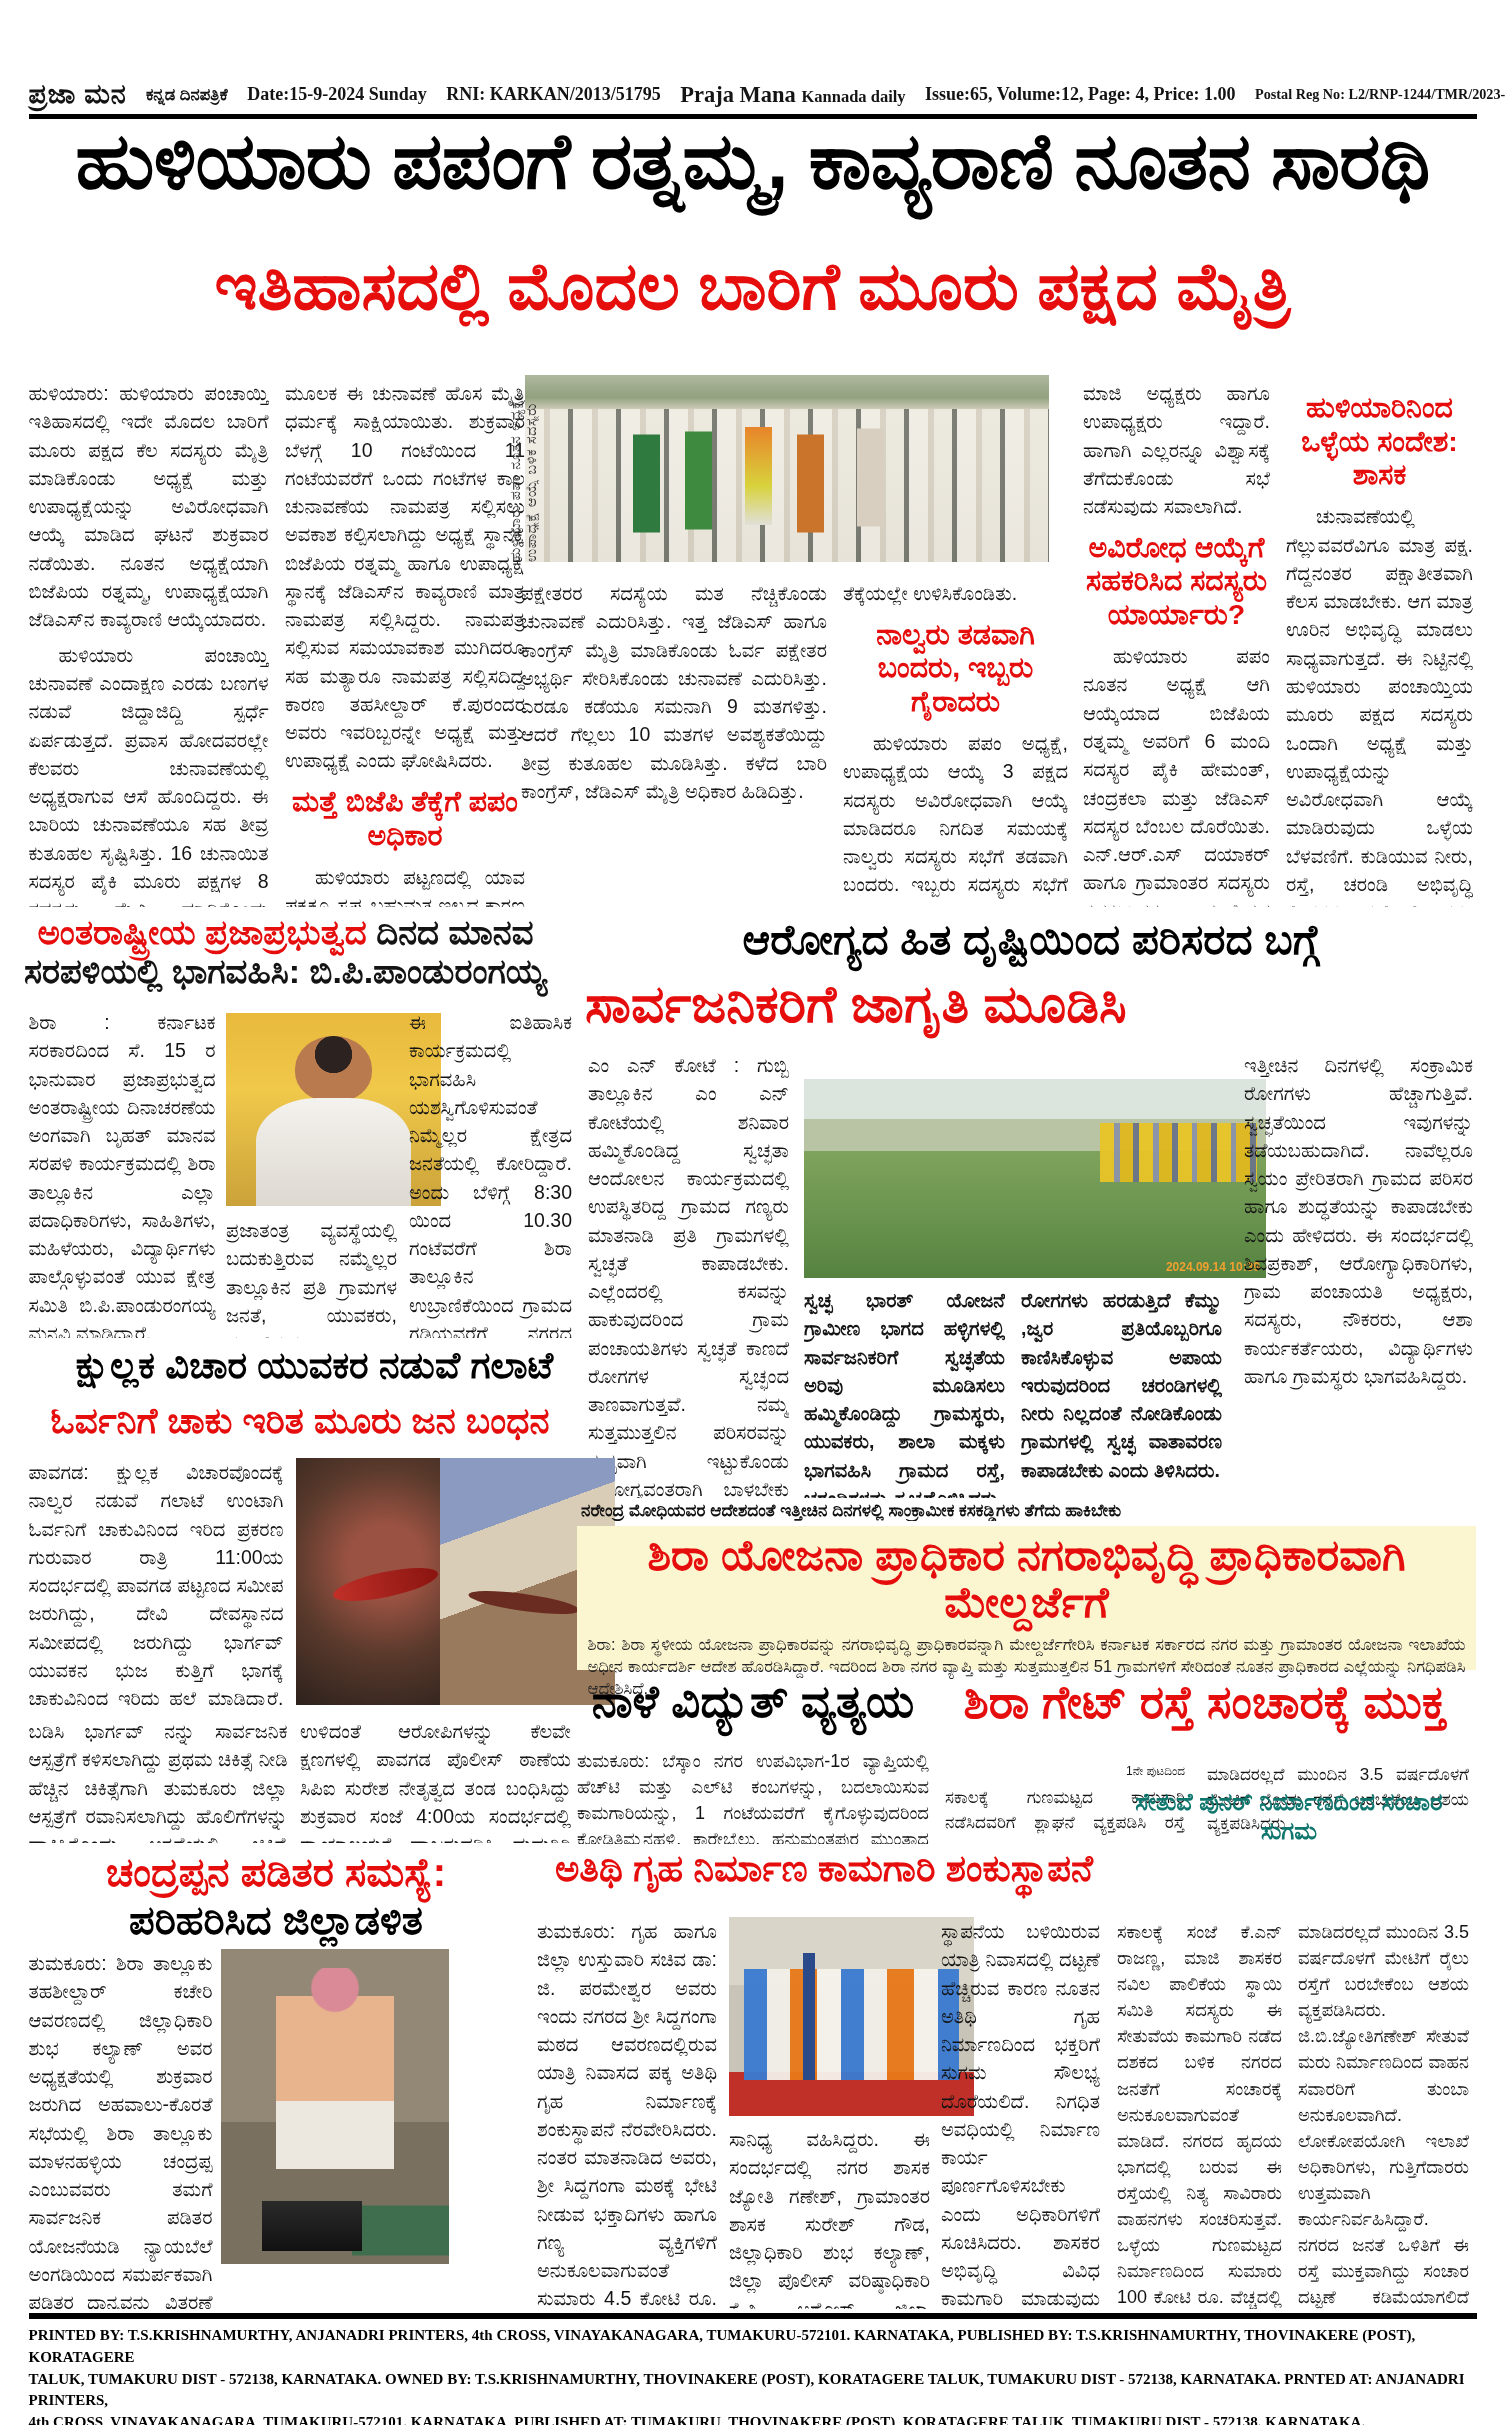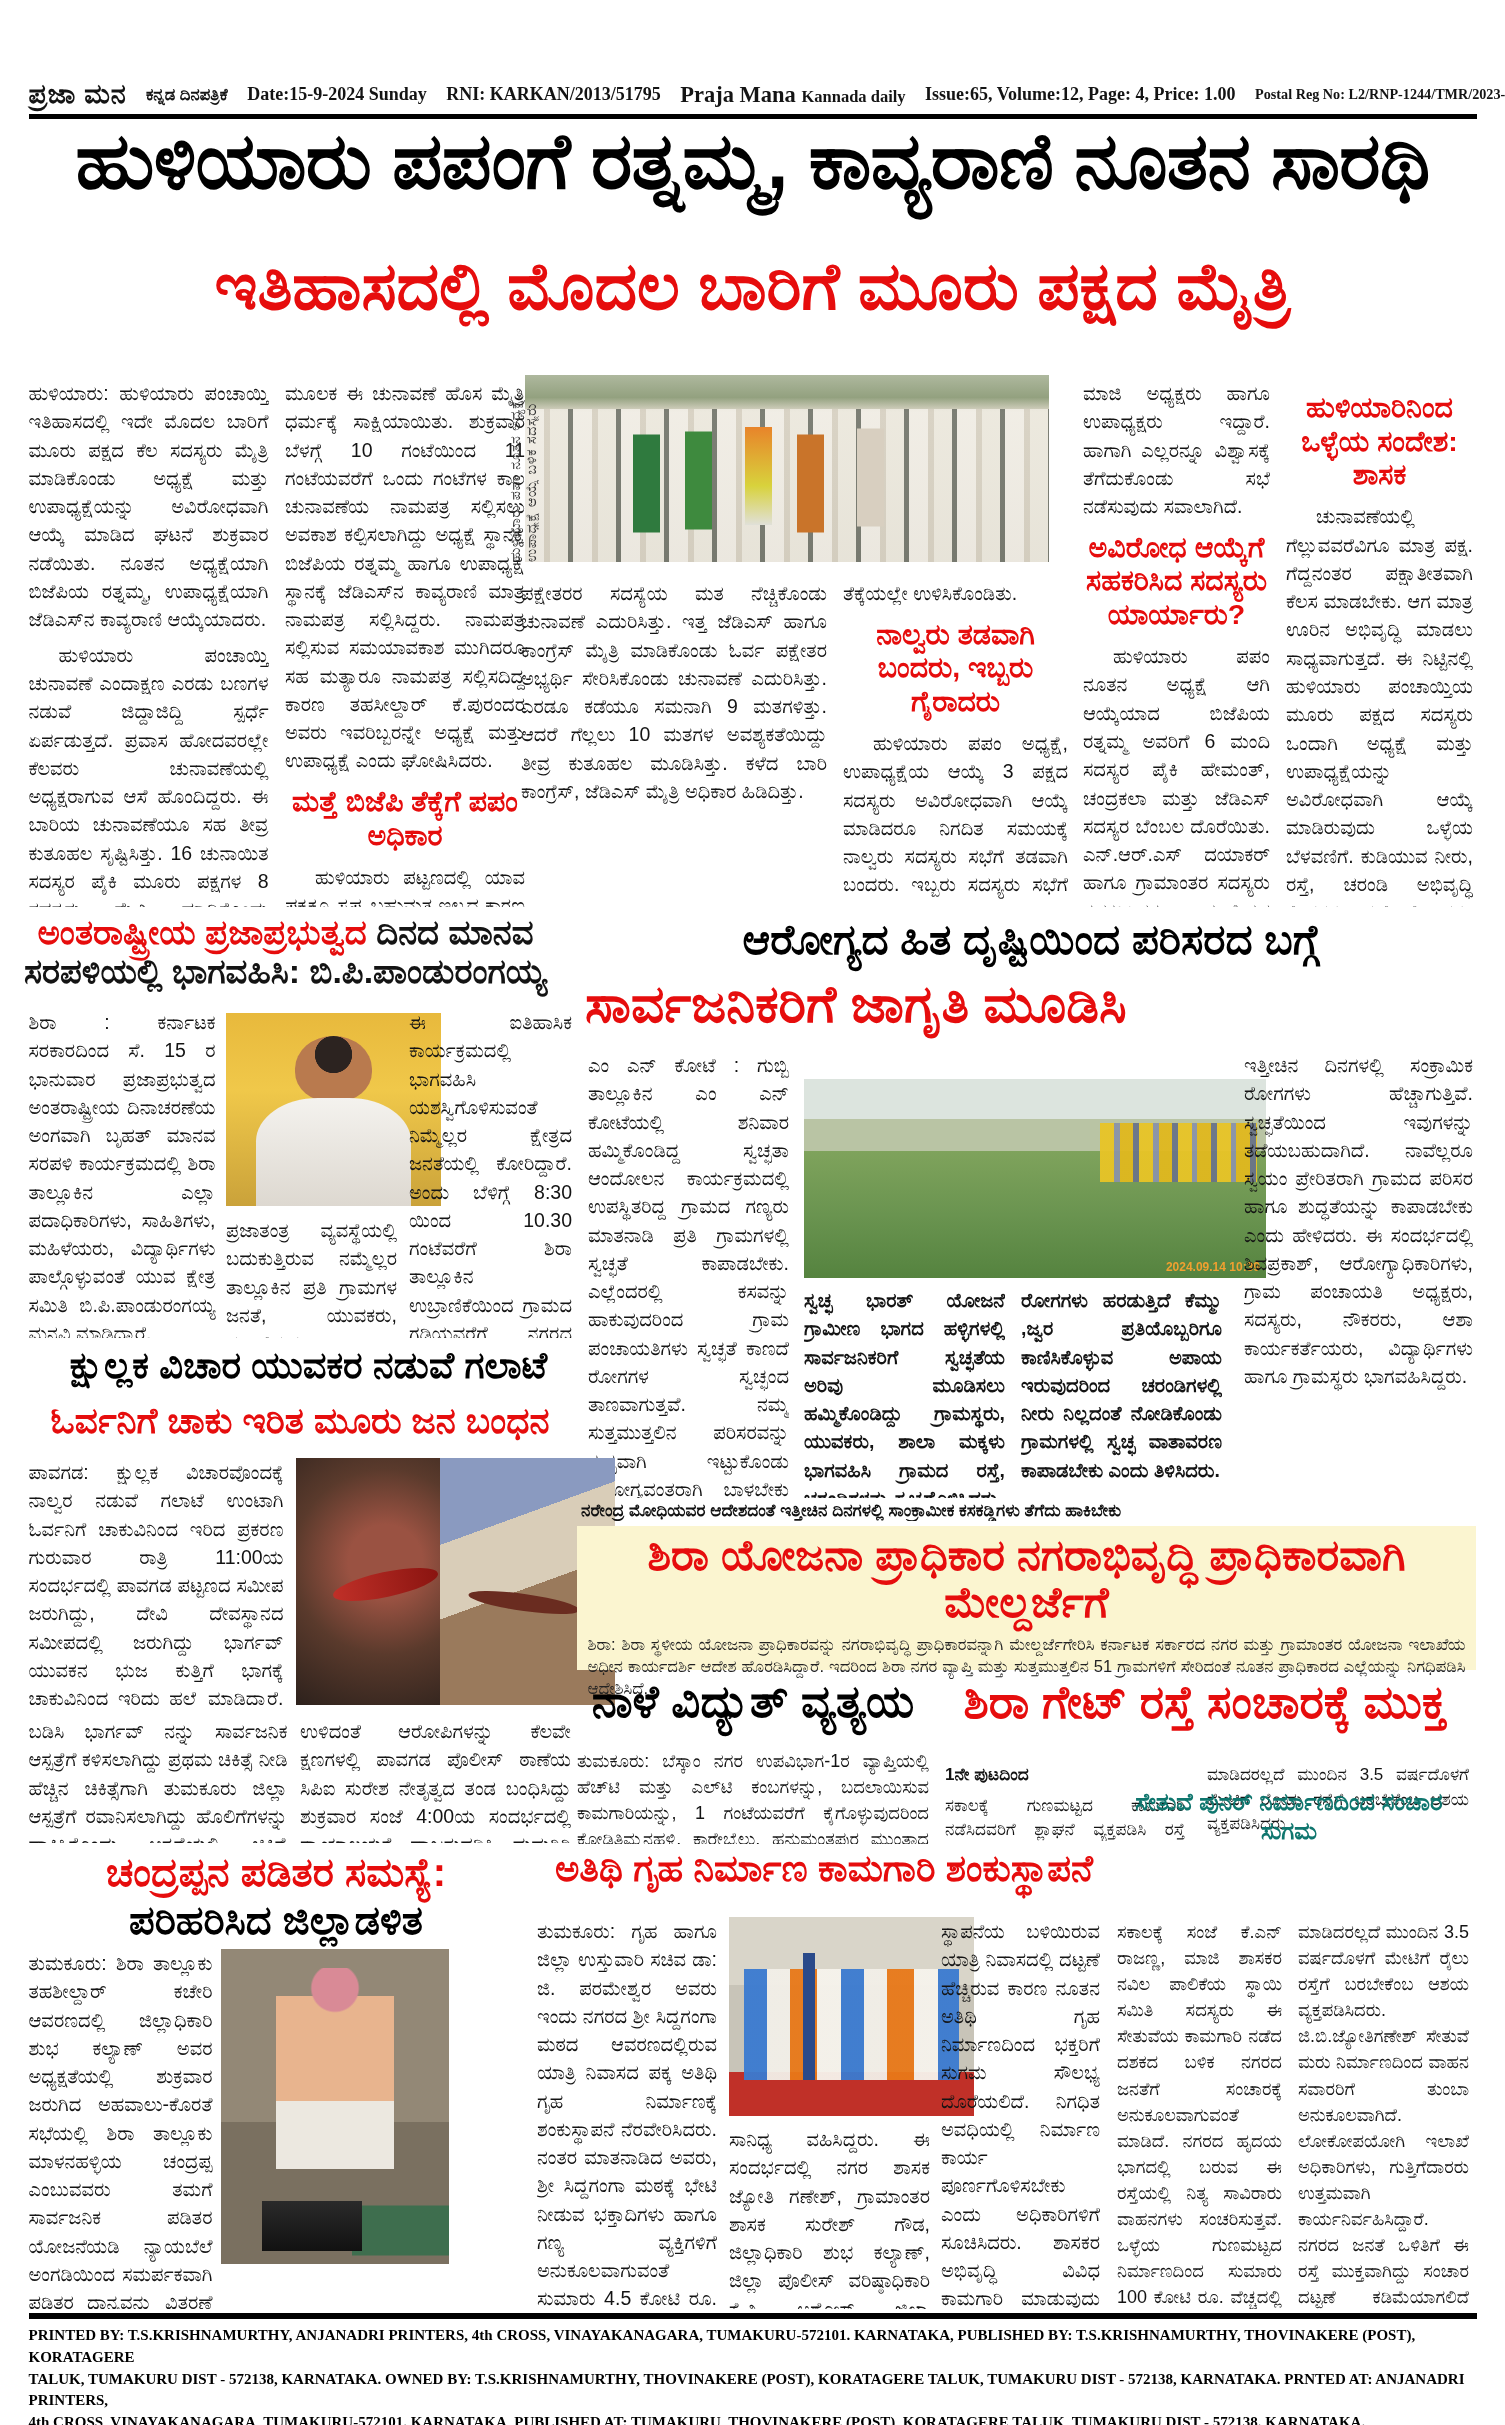--- a/index.html
+++ b/index.html
@@ -65,29 +65,29 @@
       background:repeating-linear-gradient(90deg,#3a7ad0 0 22.5px,#f2efe8 22.5px 46px,#e87818 46px 73px,#f6f3ec 73px 97px);}
   .ph-guest::after{content:"";position:absolute;left:30%;top:18%;width:12px;height:64%;background:#2a4a8a;}
   .vcap{position:absolute;writing-mode:vertical-rl;transform:rotate(180deg);font-size:14.2px;color:#333;
         letter-spacing:0.7px;overflow:hidden;}
 
   
   .intl-head{left:14px;top:913px;width:543px;text-align:center;font-weight:800;font-size:34px;line-height:1.15;}
   .intl-head .r{color:#e60d0d;}
   .health-h1{left:585px;top:916px;width:892px;text-align:center;font-weight:800;font-size:42px;color:#000;}
   .health-h2{left:585px;top:974px;width:892px;text-align:left;font-weight:800;font-size:52px;color:#e60d0d;}
-  .fight-h1{left:37px;top:1345px;width:543px;text-align:center;font-weight:800;font-size:37px;color:#000;}
+  .fight-h1{left:43px;top:1345px;width:543px;text-align:center;font-weight:800;font-size:37px;color:#000;}
   .fight-h2{left:28.5px;top:1400px;width:543px;text-align:center;font-weight:800;font-size:36px;color:#e60d0d;}
   .preline{left:581px;top:1501px;width:896px;font-size:17px;font-weight:700;color:#111;white-space:nowrap;overflow:hidden;}
   .yellowbox{left:577px;top:1526px;width:899px;height:144px;background:#fbf5d0;padding:4.5px 10.5px;box-sizing:border-box;}
   .yellow-head{text-align:center;font-weight:800;font-size:43px;color:#e60d0d;line-height:1.1;margin:1.5px 0 6px 0;}
   .yellow-body{font-size:16.5px;line-height:1.35;text-align:justify;color:#222;}
   .power-head{left:577px;top:1678px;width:352px;text-align:center;font-weight:800;font-size:45px;line-height:1.05;color:#000;}
   .gate-head{left:941px;top:1678px;width:528px;text-align:center;font-weight:800;font-size:46px;line-height:1.05;color:#e60d0d;}
-  .fromlabel{font-size:17px;font-weight:700;text-align:left;margin:0 0 6px 0;}
+  .fromlabel{font-size:12px;font-weight:400;text-align:right;margin:0 0 6px 0;}
   .gate-sub{left:1109px;top:1788px;width:360px;text-align:center;font-weight:800;font-size:24px;line-height:1.2;color:#0f766e;}
   .ration-h1{left:28.5px;top:1850px;width:495px;text-align:center;font-weight:800;font-size:40px;color:#e60d0d;}
   .ration-h2{left:28.5px;top:1898px;width:495px;text-align:center;font-weight:800;font-size:40px;color:#000;}
   .guest-h{left:537px;top:1850px;width:574px;text-align:center;font-weight:800;font-size:37px;line-height:1.05;color:#e60d0d;}
 
   
   .footer{left:28.5px;top:2313px;width:1448px;border-top:6px solid #000;padding-top:6px;
           font-family:"Liberation Serif","DejaVu Serif",serif;font-weight:700;font-size:15px;line-height:1.45;color:#000;}
 </style>
 </head>

